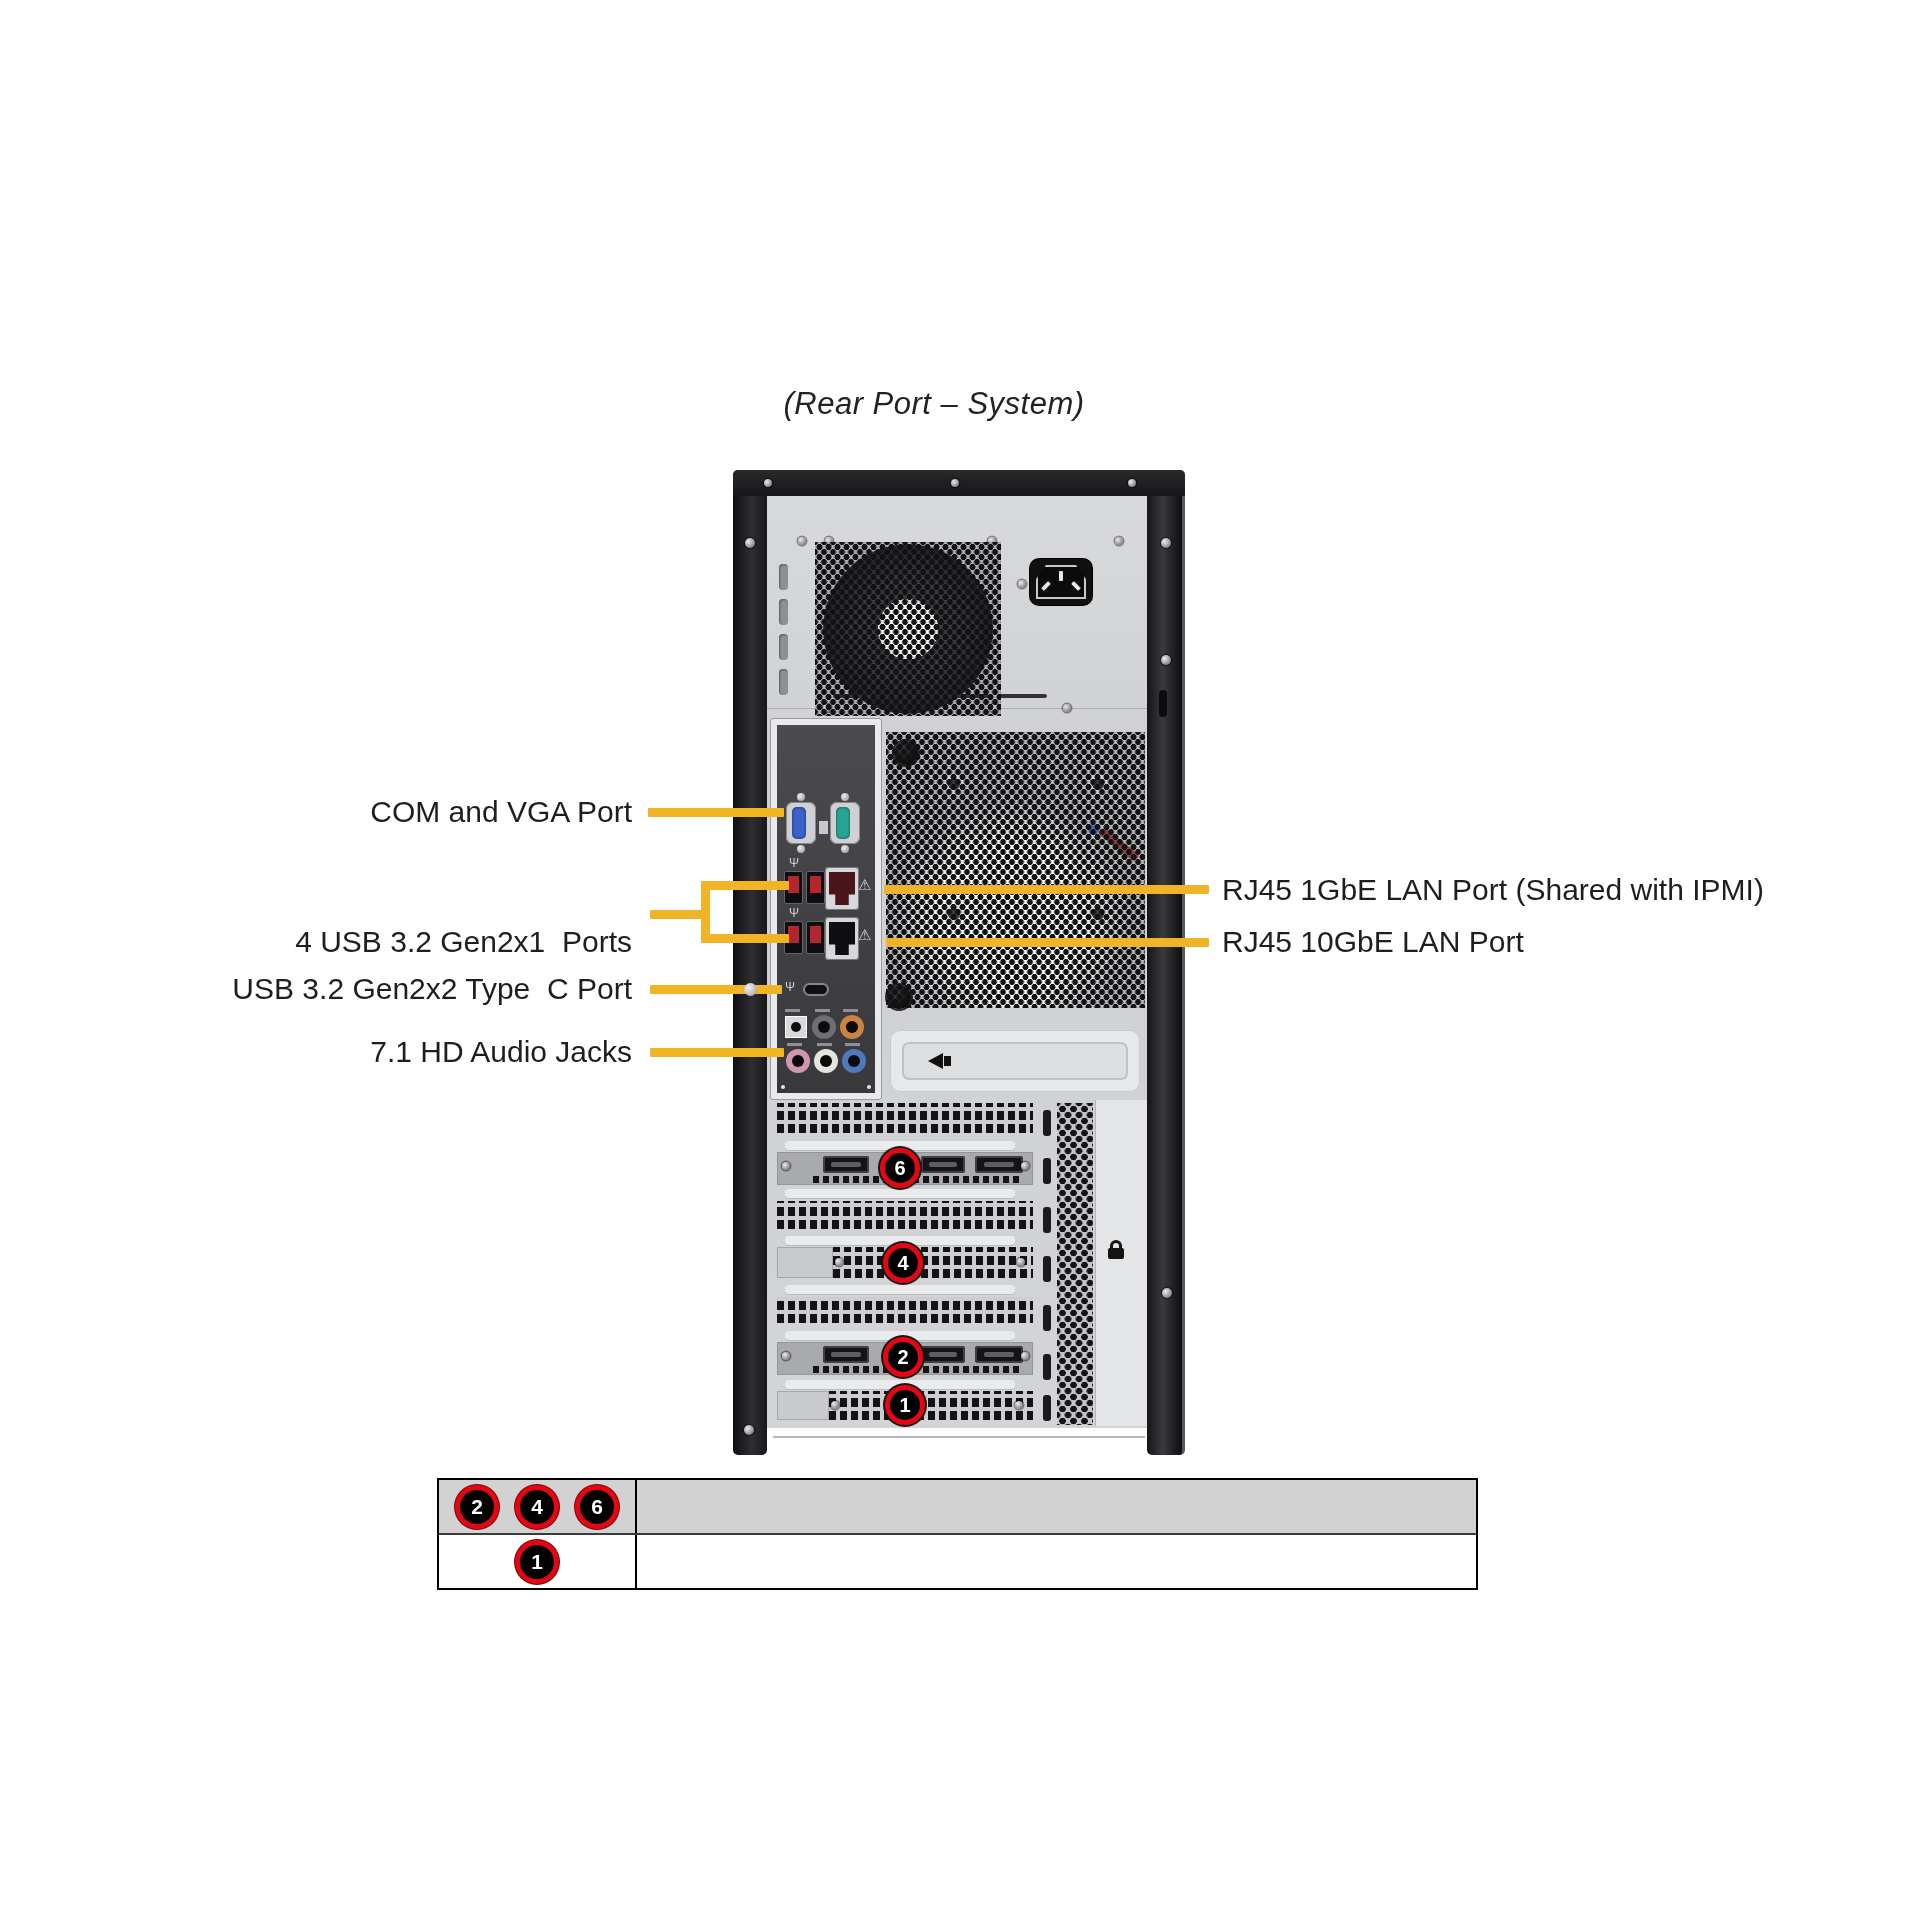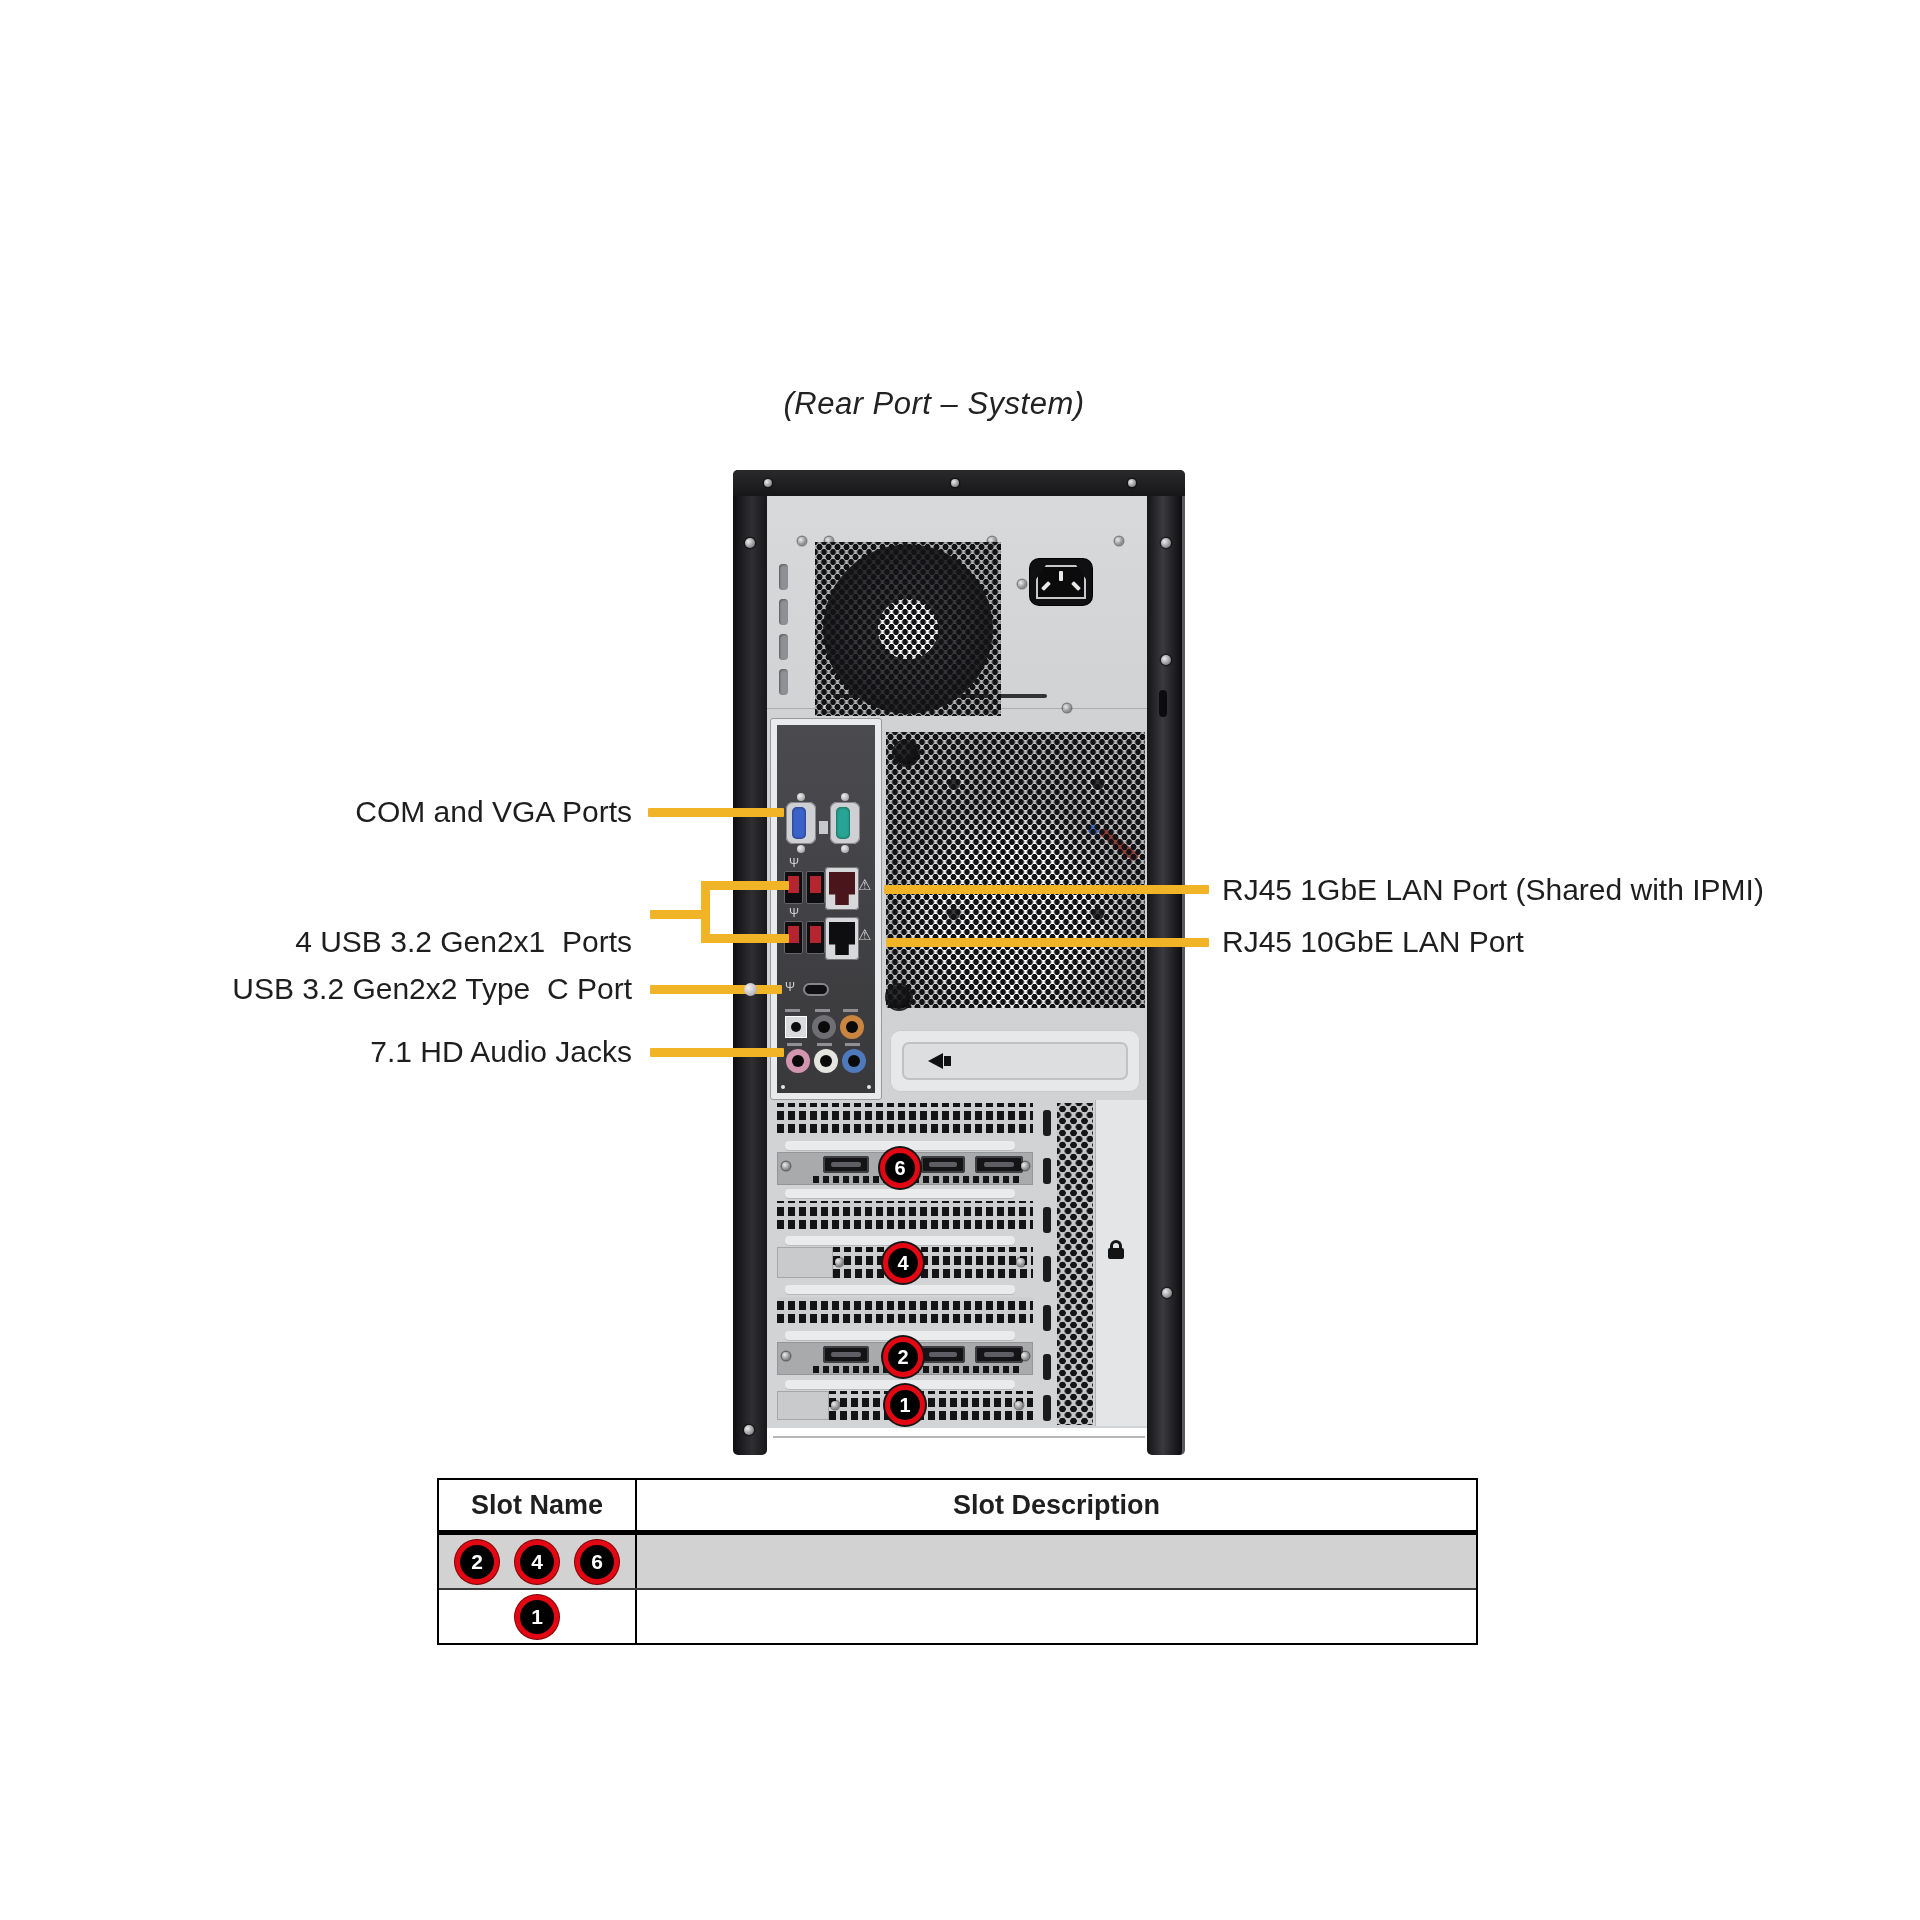--- a/index.html
+++ b/index.html
@@ -349,32 +349,28 @@
 <div class="yline" style="left:650px;top:910px;width:56px"></div>
 <div class="yline v" style="left:701px;top:881px;height:62px"></div>
 <div class="yline" style="left:701px;top:881px;width:88px"></div>
 <div class="yline" style="left:701px;top:934px;width:88px"></div>
 <div class="yline" style="left:650px;top:985px;width:132px"></div>
 <div class="linedot" style="left:744px;top:983px"></div>
 <div class="yline" style="left:650px;top:1048px;width:134px"></div>
 <div class="yline" style="left:884px;top:885px;width:325px"></div>
 <div class="yline" style="left:886px;top:938px;width:323px"></div>
 
-<div class="lbl lbl-l" style="top:794px">COM and VGA Ports</div>
+<div class="lbl lbl-l" style="top:794px">COM and VGA Port</div>
 <div class="lbl lbl-l" style="top:924px">4 USB 3.2 Gen2x1  Ports</div>
 <div class="lbl lbl-l" style="top:971px">USB 3.2 Gen2x2 Type  C Port</div>
 <div class="lbl lbl-l" style="top:1034px">7.1 HD Audio Jacks</div>
 <div class="lbl lbl-r" style="top:872px">RJ45 1GbE LAN Port (Shared with IPMI)</div>
 <div class="lbl lbl-r" style="top:924px">RJ45 10GbE LAN Port</div>
 
 <div class="slot-table">
-  <div class="t-head">
-    <div class="t-col1 th">Slot Name</div>
-    <div class="t-col2 th" style="justify-content:center">Slot Description</div>
-  </div>
   <div class="t-row row-gray">
     <div class="t-col1">
       <span class="tbadge">2</span>
       <span class="tbadge">4</span>
       <span class="tbadge">6</span>
     </div>
   </div>
   <div class="t-row row-white">
     <div class="t-col1">
       <span class="tbadge">1</span>

